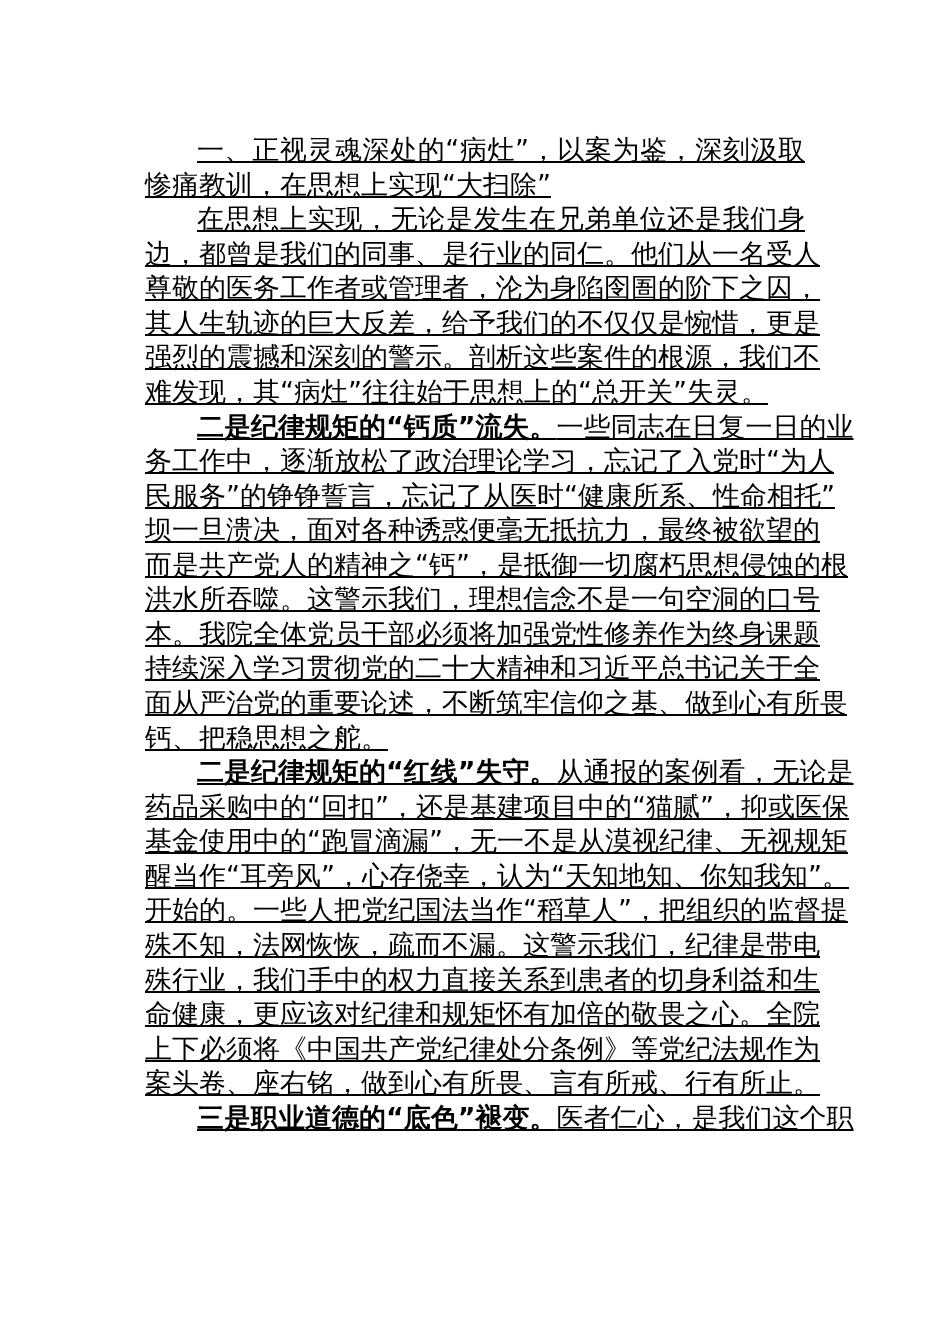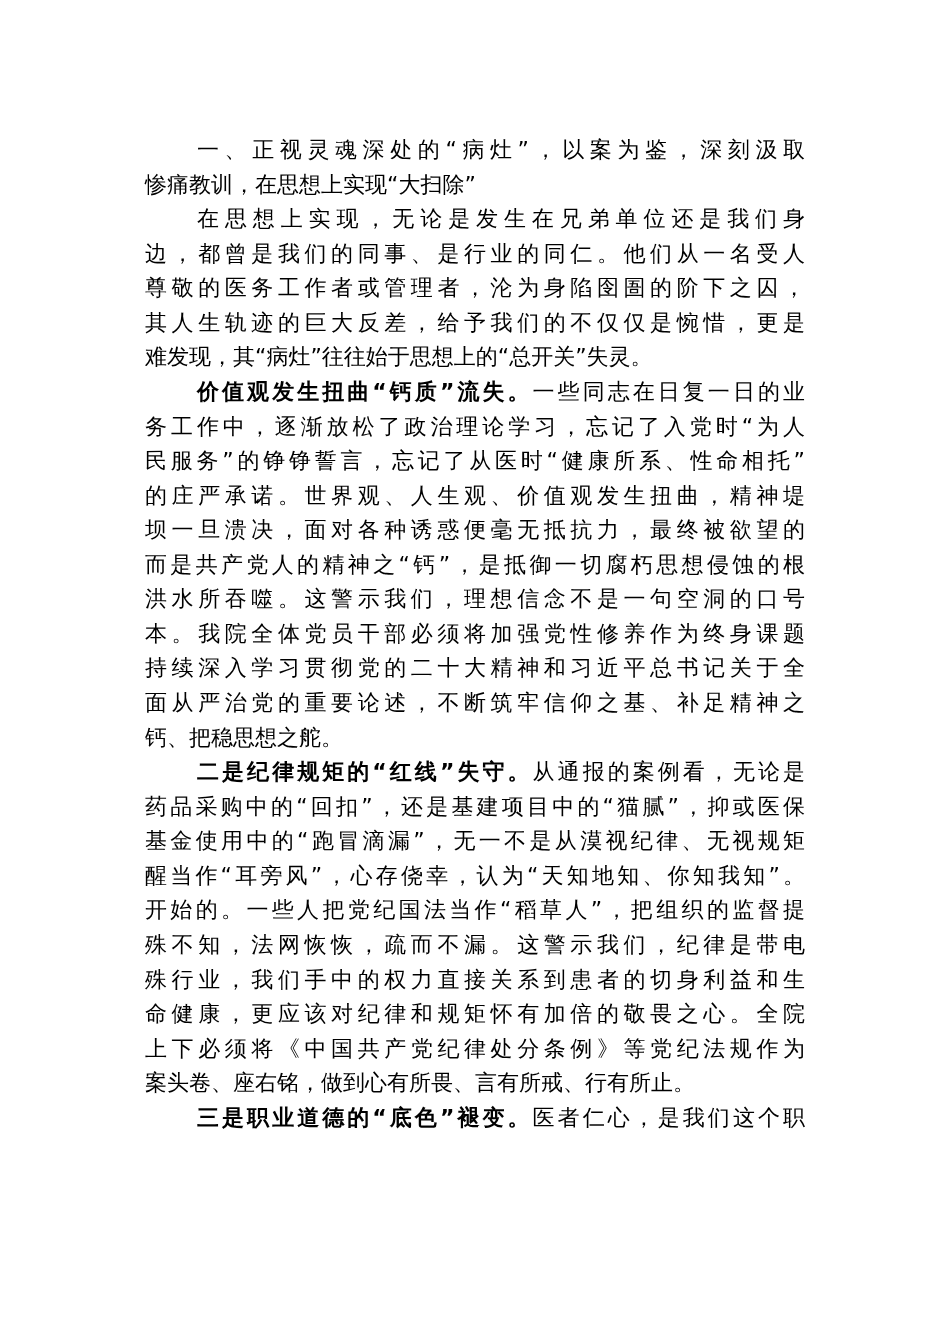--- a/index.html
+++ b/index.html
@@ -17,25 +17,26 @@
   }
   .page {
     position: absolute;
     left: 145px;
     top: 133px;
     width: 660px;
   }
   .ln {
     height: 34.57px;
     line-height: 34.57px;
-    font-size: 22px;
+    font-size: 27px;
     white-space: nowrap;
     text-align: justify;
     text-justify: inter-character;
     font-feature-settings: "halt";
+    text-decoration: underline;
   }
   .ln.full {
     text-align-last: justify;
   }
   .ln.last {
     text-align-last: left;
     text-align: right;
   }
   .ln.indent {
     padding-left: 52px;
@@ -55,34 +56,34 @@
   <div class="heading">
     <div class="ln full indent">一、正视灵魂深处的“病灶”，以案为鉴，深刻汲取</div>
     <div class="ln last">惨痛教训，在思想上实现“大扫除”</div>
   </div>
 
   <div class="para">
     <div class="ln full indent">在思想上实现，无论是发生在兄弟单位还是我们身</div>
     <div class="ln full">边，都曾是我们的同事、是行业的同仁。他们从一名受人</div>
     <div class="ln full">尊敬的医务工作者或管理者，沦为身陷囹圄的阶下之囚，</div>
     <div class="ln full">其人生轨迹的巨大反差，给予我们的不仅仅是惋惜，更是</div>
+    <div class="ln full">强烈的震撼和深刻的警示。剖析这些案件的根源，我们不</div>
     <div class="ln last">难发现，其“病灶”往往始于思想上的“总开关”失灵。</div>
   </div>
 
   <div class="para">
-    <div class="ln full indent"><span class="lead">价值观发生扭曲“钙质”流失。</span><span>一些同志在日复一日的业</span></div>
+    <div class="ln full indent"><span class="lead">二是纪律规矩的“钙质”流失。</span><span>一些同志在日复一日的业</span></div>
     <div class="ln full">务工作中，逐渐放松了政治理论学习，忘记了入党时“为人</div>
     <div class="ln full">民服务”的铮铮誓言，忘记了从医时“健康所系、性命相托”</div>
-    <div class="ln full">的庄严承诺。世界观、人生观、价值观发生扭曲，精神堤</div>
     <div class="ln full">坝一旦溃决，面对各种诱惑便毫无抵抗力，最终被欲望的</div>
     <div class="ln full">而是共产党人的精神之“钙”，是抵御一切腐朽思想侵蚀的根</div>
     <div class="ln full">洪水所吞噬。这警示我们，理想信念不是一句空洞的口号</div>
     <div class="ln full">本。我院全体党员干部必须将加强党性修养作为终身课题</div>
     <div class="ln full">持续深入学习贯彻党的二十大精神和习近平总书记关于全</div>
-    <div class="ln full">面从严治党的重要论述，不断筑牢信仰之基、补足精神之</div>
+    <div class="ln full">面从严治党的重要论述，不断筑牢信仰之基、做到心有所畏</div>
     <div class="ln last">钙、把稳思想之舵。</div>
   </div>
 
   <div class="para">
     <div class="ln full indent"><span class="lead">二是纪律规矩的“红线”失守。</span><span>从通报的案例看，无论是</span></div>
     <div class="ln full">药品采购中的“回扣”，还是基建项目中的“猫腻”，抑或医保</div>
     <div class="ln full">基金使用中的“跑冒滴漏”，无一不是从漠视纪律、无视规矩</div>
     <div class="ln full">醒当作“耳旁风”，心存侥幸，认为“天知地知、你知我知”。</div>
     <div class="ln full">开始的。一些人把党纪国法当作“稻草人”，把组织的监督提</div>
     <div class="ln full">殊不知，法网恢恢，疏而不漏。这警示我们，纪律是带电</div>

